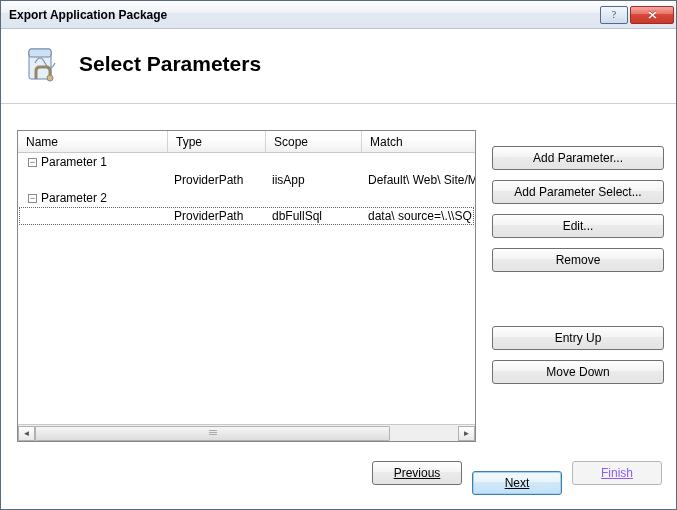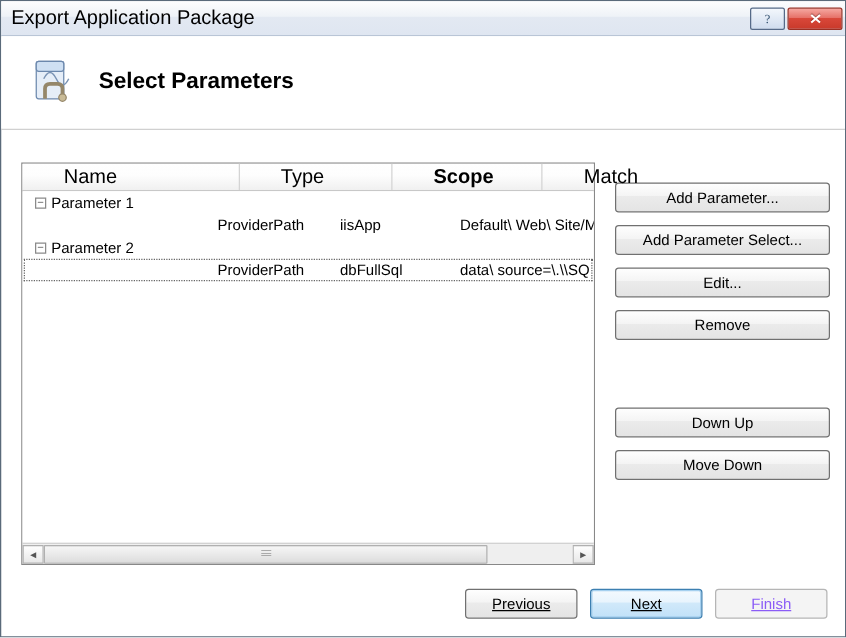--- a/index.html
+++ b/index.html
@@ -6,44 +6,44 @@
   html, body { margin:0; padding:0; font-family: "Segoe UI", Tahoma, sans-serif; font-size:12px; color:#000; }
   body { background:#fff; width:677px; height:510px; overflow:hidden; }
 
   .window { width:677px; height:510px; border:1px solid #5a6a7a; display:flex; flex-direction:column; background:#fff; }
 
   .titlebar {
     height:28px; display:flex; align-items:center; justify-content:space-between;
     background: linear-gradient(to bottom, #fdfdfe 0%, #eef2f7 45%, #e3e9f2 46%, #dfe6f1 100%);
     border-bottom:1px solid #b9c5d6; padding:0 2px 0 8px;
   }
-  .titlebar .title { color:#000; font-size:16px; }
+  .titlebar .title { color:#000; font-size:12px;font-weight:bold; }
   .title-buttons { display:flex; gap:2px; }
   .title-btn { width:28px; height:18px; border:1px solid #556a88; border-radius:2px; display:flex; align-items:center; justify-content:center; background:linear-gradient(to bottom,#f3f7fc,#cfdcee); font-size:11px; }
   .title-btn.close { width:44px; background:linear-gradient(to bottom,#f5a7a0 0%,#e67168 45%,#d9483a 46%,#c93a2b 100%); border:1px solid #9a2f23; color:#fff; font-weight:bold; }
   .title-btn.close svg { filter: drop-shadow(0 -1px 0 rgba(0,0,0,0.3)); }
 
   .header-area {
     display:flex; align-items:center; gap:16px; padding:14px 18px 18px 20px;
     background:#fff;
   }
   .header-area .icon-box { width:42px; height:42px; display:flex; align-items:center; justify-content:center; }
-  .header-area h1 { margin:0; font-size:18px; font-weight:bold; color:#000; }
+  .header-area h1 { margin:0; font-size:21px; font-weight:bold; color:#000; }
 
   .divider { height:1px; background:#d0d0d0; margin:0; }
 
   .body-area { flex:1; padding:26px 12px 8px 16px; display:flex; gap:16px; }
 
   .grid-wrap { flex:1; border:1px solid #888; position:relative; display:flex; flex-direction:column; min-width:0; }
   .grid-header { display:flex; height:22px; background:linear-gradient(to bottom,#fff 0%,#fdfdfd 45%,#f0f0f0 100%); border-bottom:1px solid #c8c8c8; flex-shrink:0; }
-  .gh { display:flex; align-items:center; padding:0 8px; border-right:1px solid #d4d4d4; color:#000; font-size:16px;margin-left:25px; }
+  .gh { display:flex; align-items:center; padding:0 8px; border-right:1px solid #d4d4d4; color:#000; font-size:12px; }
   .gh:last-child { border-right:none; flex:1; }
   .col-name { width:150px; }
   .col-type { width:98px; }
-  .col-scope { width:96px;font-weight:bold; }
+  .col-scope { width:96px; }
   .col-match { flex:1; min-width:0; }
 
   .grid-body { flex:1; overflow:hidden; position:relative; background:#fff; }
   .row { display:flex; height:18px; align-items:center; font-size:12px; }
   .cell { padding:0 6px; white-space:nowrap; overflow:hidden; text-overflow:clip; }
   .cell.name { width:150px; display:flex; align-items:center; gap:4px; }
   .cell.type { width:98px; }
   .cell.scope { width:96px; }
   .cell.match { flex:1; min-width:0; }
   .expander { width:9px; height:9px; border:1px solid #8a8a8a; display:inline-flex; align-items:center; justify-content:center; font-size:9px; line-height:1; color:#5a5a5a; background:#fff; margin-left:4px; flex-shrink:0; }
@@ -61,21 +61,21 @@
     background:linear-gradient(to bottom,#fefefe 0%,#f4f4f4 45%,#ebebeb 46%,#e4e4e4 100%);
     font-size:12px; color:#000; display:flex; align-items:center; justify-content:center;
     cursor:default;
   }
   .side-gap { height:34px; }
 
   .footer {
     padding:10px 14px 14px 0; display:flex; justify-content:flex-end; gap:10px; border-top:1px solid transparent;
   }
   .footer .btn { width:90px;text-decoration:underline; }
-  .btn.default { border:1px solid #3c7fb1; box-shadow: inset 0 0 0 1px #a5d0ef; background:linear-gradient(to bottom,#f4fafe 0%,#e8f4fd 45%,#d1e9fa 46%,#c1e1f8 100%); }
+  .btn.default { border:1px solid #3c7fb1; box-shadow: inset 0 0 0 1px #a5d0ef; background:linear-gradient(to bottom,#f4fafe 0%,#e8f4fd 45%,#d1e9fa 46%,#c1e1f8 100%);margin-top:10px; }
   .btn.disabled { color:#8b5cf6; border-color:#b5b5b5; background:#f4f4f4; }
 
   .sel-row-bg {
     position:absolute; left:1px; right:1px; height:18px;
     border:1px dotted #666;
     pointer-events:none;
   }
 </style>
 </head>
 <body>
@@ -168,21 +168,21 @@
         <div class="sb-arrow">►</div>
       </div>
     </div>
 
     <div class="side-buttons">
       <div class="btn">Add Parameter...</div>
       <div class="btn">Add Parameter Select...</div>
       <div class="btn">Edit...</div>
       <div class="btn">Remove</div>
       <div class="side-gap"></div>
-      <div class="btn">Down Up</div>
+      <div class="btn">Entry Up</div>
       <div class="btn">Move Down</div>
     </div>
 
   </div>
 
   <div class="footer">
     <div class="btn">Previous</div>
     <div class="btn default">Next</div>
     <div class="btn disabled">Finish</div>
   </div>

